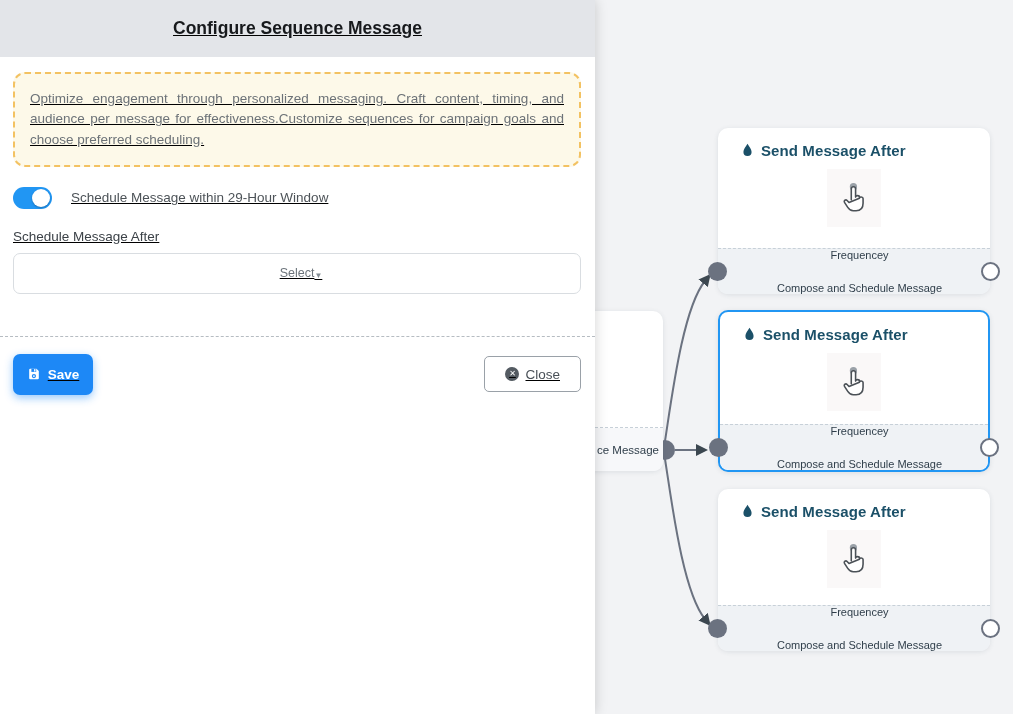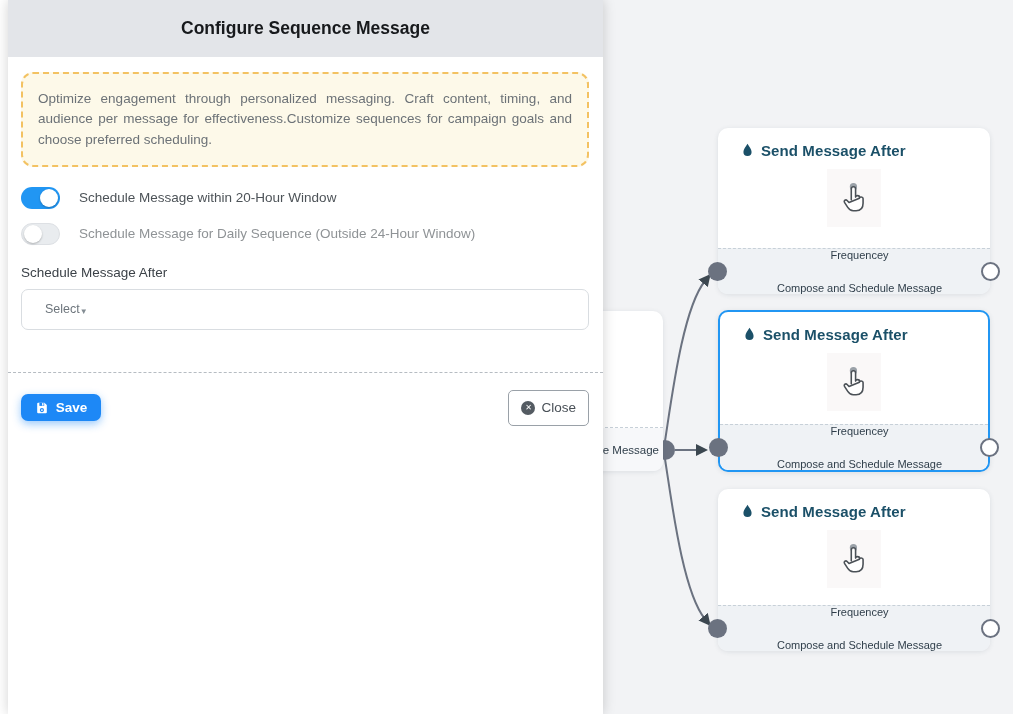--- a/index.html
+++ b/index.html
@@ -39,21 +39,21 @@
   .node.partial { left:-75px; top:311px; width:143px; height:160px; z-index:1; }
   .partial-divider { position:absolute; left:0; right:0; top:116px; border-top:1px dashed #c7d0d8; }
   .partial-footer {
     position:absolute; left:0; right:0; top:117px; bottom:0;
     background:#f7f8fa; border-radius:0 0 9px 9px;
     display:flex; align-items:center; padding-left:77px;
     font-size:11.5px; color:#2f3e4a;
   }
 
   
-  .modal { position:absolute; left:8px; top:0; width:595px; height:714px; background:#fff; z-index:10; box-shadow:0 0 12px rgba(0,0,0,.18); }
+  .modal { position:absolute; left:0; top:0; width:595px; height:714px; background:#fff; z-index:10; box-shadow:0 0 12px rgba(0,0,0,.18);text-decoration:underline; }
   .modal-header { height:57px; background:#e3e5e9; display:flex; align-items:center; justify-content:center; }
   .modal-title { font-size:17.5px; font-weight:700; color:#17191c; }
   .modal-body { padding:15px 14px 0 13px; }
 
   .alert { border-radius:12px; padding:15px 15px; font-size:13.5px; line-height:1.5; color:#6c7277; text-align:justify; }
   .alert-warning { border:2px dashed #f3c262; background:#fdf9e9; margin-bottom:17px; }
   .alert-success { border:2px dashed #6edd73; background:#e9f8ee; margin-bottom:18px; }
 
   .toggle-row { display:flex; align-items:center; margin-top:20px; }
   .toggle-row + .toggle-row { margin-top:14px; }
@@ -62,38 +62,38 @@
   .switch.off { background:#e9ecef; border:1px solid #dde0e4; }
   .knob { position:absolute; top:2px; width:18px; height:18px; border-radius:50%; background:#fff; box-shadow:0 1px 2px rgba(0,0,0,.25); }
   .switch.on .knob { right:2px; }
   .switch.off .knob { left:2px; top:1px; }
   .toggle-label { margin-left:19px; font-size:13.5px; color:#4d5358; }
   .toggle-label.muted { color:#8f9396; }
 
   .field-label { margin-top:20px; font-size:13.5px; color:#3c4248; }
   .select-control {
     margin-top:9px; height:41px; border:1px solid #d9dde1; border-radius:7px; background:#fff;
-    display:flex; align-items:center; justify-content:flex-start;
+    display:flex; align-items:center; justify-content:center;
     padding:0 15px 0 23px; cursor:pointer;
   }
   .select-value { font-size:12.5px; color:#6d757c; }
   .caret-down::before { content:"▼"; font-size:8px; color:#848d94; }
 
   .footer-divider { margin-top:42px; border-top:1px dashed #b6bcc2; margin-left:-13px; margin-right:-14px; }
   .modal-actions { display:flex; align-items:center; justify-content:space-between; margin-top:17px; }
   .btn-save {
     display:flex; align-items:center; gap:7px;
-    width:80px; height:27px; justify-content:center;
+    width:80px; height:41px; justify-content:center;
     background:#1d88f6; color:#fff; border:none; border-radius:7px;
     font-family:inherit; font-size:13.5px; font-weight:700; cursor:pointer;
     box-shadow:0 3px 8px rgba(29,136,246,.45);
   }
   .btn-close {
     display:flex; align-items:center; gap:6px;
-    height:36px; padding:0 12px;
+    height:36px; padding:0 20px;
     background:#fff; border:1px solid #9aa1a8; border-radius:5px;
     font-family:inherit; font-size:13.5px; color:#495057; cursor:pointer;
   }
   .close-ico { display:inline-flex; width:14px; height:14px; border-radius:50%; background:#545b62; color:#fff; align-items:center; justify-content:center; }
   .close-ico::before { content:"✕"; font-size:8px; line-height:1; }
 </style>
 </head>
 <body>
 
 <div class="app">
@@ -188,29 +188,23 @@
     <div class="modal-body">
 
       <div class="alert alert-warning">Optimize engagement through personalized messaging. Craft content, timing, and audience per message for effectiveness.Customize sequences for campaign goals and choose preferred scheduling.</div>
 
 
 
       <div class="toggle-row">
         <div class="switch on">
             <div class="knob"></div>
           </div>
-        <span class="toggle-label">Schedule Message within 20-Hour Window</span>
-      </div>
-
-      <div class="toggle-row">
-        <div class="switch off">
-            <div class="knob"></div>
-          </div>
-        <span class="toggle-label muted">Schedule Message for Daily Sequence (Outside 24-Hour Window)</span>
-      </div>
+        <span class="toggle-label">Schedule Message within 29-Hour Window</span>
+      </div>
+
 
       <div class="field-label">Schedule Message After</div>
 
       <div class="select-control">
         <span class="select-value">Select</span>
         <span class="caret-down"></span>
       </div>
 
       <div class="footer-divider"></div>
 

